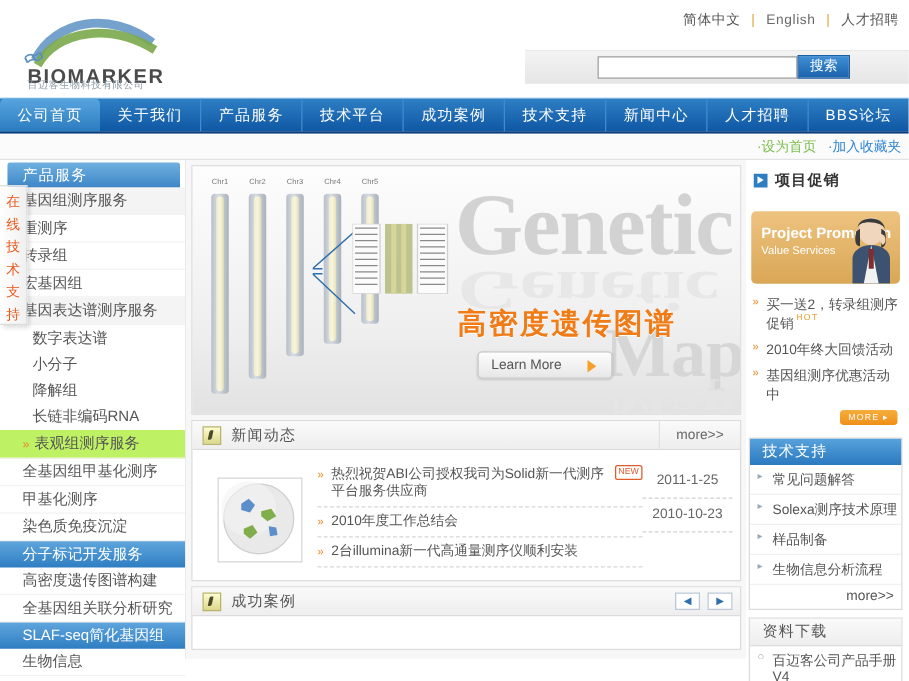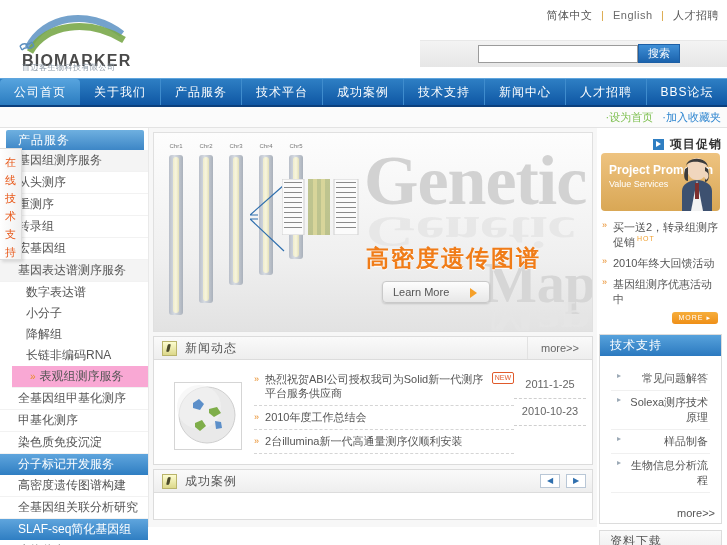--- a/index.html
+++ b/index.html
@@ -53,21 +53,21 @@
   .lsb-head{margin:2px 4px 0 6px;height:20px;
      background:linear-gradient(#6fb0e0,#3d86c6);color:#fff;font-size:12px;
      display:flex;align-items:center;padding-left:12px;border-radius:2px 2px 0 0;
      box-shadow:0 1px 0 #cfe2f2;letter-spacing:1px;}
   .lsb{list-style:none;margin:0;padding:0;}
   .lsb li{font-size:12px;color:#555;padding:3px 4px 3px 18px;cursor:pointer;
      border-bottom:1px solid #f2f2f2;line-height:15px;}
   .lsb li.grey{background:#f4f4f4;color:#555;}
   .lsb li.sel{background:linear-gradient(#5fa5dd,#2f7ec2);color:#fff;border-bottom:none;}
   .lsb li.sub{padding-left:26px;border-bottom:none;}
-  .lsb li.arrow{background:#f9a8d4;margin-left:12px;}
+  .lsb li.arrow{background:#bef264;}
   .lsb li.arrow:before{content:"\00bb";color:#e88c26;margin-right:4px;font-size:10px;}
   .vtab{position:absolute;left:0;top:20px;width:22px;height:112px;
      background:linear-gradient(90deg,#ffffff,#f0f0f0);border:1px solid #dcdcdc;border-left:none;
      color:#e8591a;font-size:11px;line-height:18px;text-align:center;padding-top:4px;
      box-sizing:border-box;cursor:pointer;z-index:5;
      box-shadow:2px 2px 3px rgba(0,0,0,.12);}
   .vtab span{display:block;}
 
   
   .banner{margin:4px 0 0 4px;width:440px;height:200px;position:relative;
@@ -121,40 +121,40 @@
   .nrow .tx{flex:1;line-height:14px;cursor:pointer;}
   .nrow .badge{display:inline-block;background:#fff;border:1px solid #e05a2b;color:#e05a2b;
      font-size:7px;line-height:8px;padding:1px 2px;margin-left:4px;vertical-align:middle;border-radius:2px;}
   .dates{width:72px;flex:none;padding-top:4px;}
   .dates div{font-size:11px;color:#666;text-align:center;padding:5px 0 6px 0;
      border-bottom:1px dashed #cfcfcf;line-height:15px;}
 
   
   .rbox{margin:4px 4px 0 2px;}
   .rh{display:flex;align-items:center;font-size:12px;color:#333;font-weight:bold;
-     padding:4px 0 0 4px;letter-spacing:1px;justify-content:flex-end;}
+     padding:4px 0 16px 4px;letter-spacing:1px;}
   .rh .sq{width:11px;height:11px;background:#2f7ec2;margin-right:6px;position:relative;flex:none;}
   .rh .sq:after{content:"";position:absolute;left:3px;top:2px;width:0;height:0;
      border-left:5px solid #fff;border-top:3.5px solid transparent;border-bottom:3.5px solid transparent;}
   .promo{margin:0 2px;height:58px;border-radius:4px;overflow:hidden;position:relative;
      background:linear-gradient(#eec380,#d9a755);}
   .promo .l1{position:absolute;left:8px;top:10px;font-size:12px;color:#fff;font-weight:bold;}
   .promo .l2{position:absolute;left:8px;top:26px;font-size:9px;color:#fff;}
   .rlist{list-style:none;margin:6px 0 0 0;padding:0;}
   .rlist li{font-size:11px;color:#555;padding:3px 2px 3px 14px;position:relative;cursor:pointer;}
   .rlist li:before{content:"\00bb";position:absolute;left:3px;top:3px;color:#e88c26;font-size:9px;}
   .rlist li .hot{color:#f0a030;font-size:7px;margin-left:2px;vertical-align:top;letter-spacing:1px;}
   .morebtn{float:right;margin:2px 4px 4px 0;background:linear-gradient(#f6ae3c,#ef8f17);
      color:#fff;font-size:7px;padding:2px 7px;border-radius:3px;cursor:pointer;letter-spacing:1px;}
   .rpanel{margin:6px 4px 0 2px;border:1px solid #dcdcdc;background:#fff;}
   .rpanel .hd{height:21px;background:linear-gradient(#57a2dc,#2b79bf);color:#fff;font-size:12px;
      display:flex;align-items:center;padding-left:10px;letter-spacing:1px;}
   .rpanel .hd.grey{background:linear-gradient(#fafafa,#eeeeee);color:#555;
      border-bottom:1px solid #dcdcdc;}
-  .rpanel ul{list-style:none;margin:11px;padding:0;text-align:right;}
+  .rpanel ul{list-style:none;margin:0;padding:0;}
   .rpanel li{font-size:11px;color:#555;padding:4px 2px 4px 18px;position:relative;
      border-bottom:1px solid #f0f0f0;cursor:pointer;}
   .rpanel li:before{content:"\25B8";position:absolute;left:6px;top:4px;color:#9aa8b5;font-size:8px;}
   .rpanel li.rad:before{content:"\25CB";color:#9aa8b5;font-size:9px;top:3px;}
   .rpanel li.dashed{border-bottom:1px dashed #dadada;}
   .rmore{text-align:right;font-size:11px;color:#555;padding:3px 6px 4px 0;cursor:pointer;}
 </style>
 </head>
 <body>
 
@@ -208,21 +208,20 @@
     </div>
   </div>
 
   <div class="body">
 
     <div class="col-left">
       <div class="lsb-head">产品服务</div>
 
       <ul class="lsb">
         <li class="grey">基因组测序服务</li>
-        <li>从头测序</li>
         <li>重测序</li>
         <li>转录组</li>
         <li>宏基因组</li>
         <li class="grey">基因表达谱测序服务</li>
         <li class="sub">数字表达谱</li>
         <li class="sub">小分子</li>
         <li class="sub">降解组</li>
         <li class="sub">长链非编码RNA</li>
         <li class="arrow">表观组测序服务</li>
         <li>全基因组甲基化测序</li>

